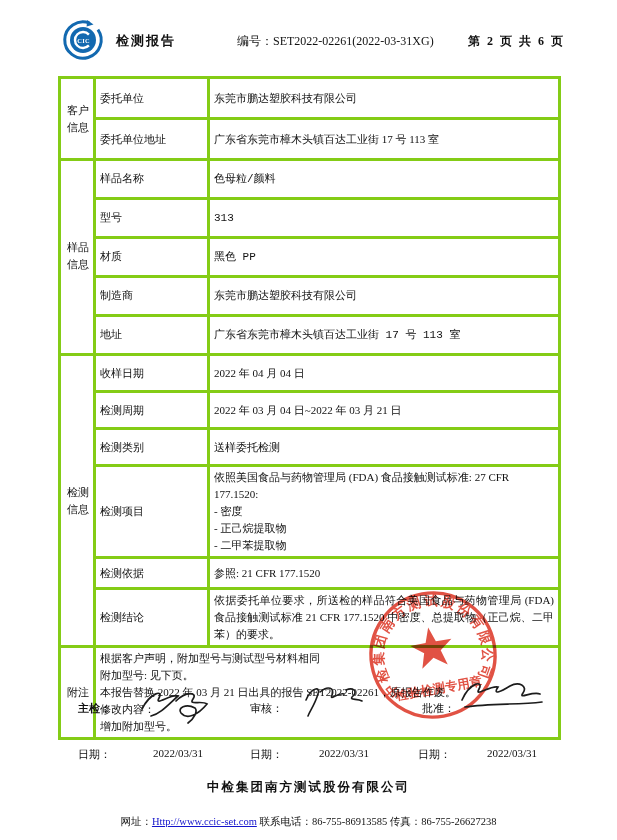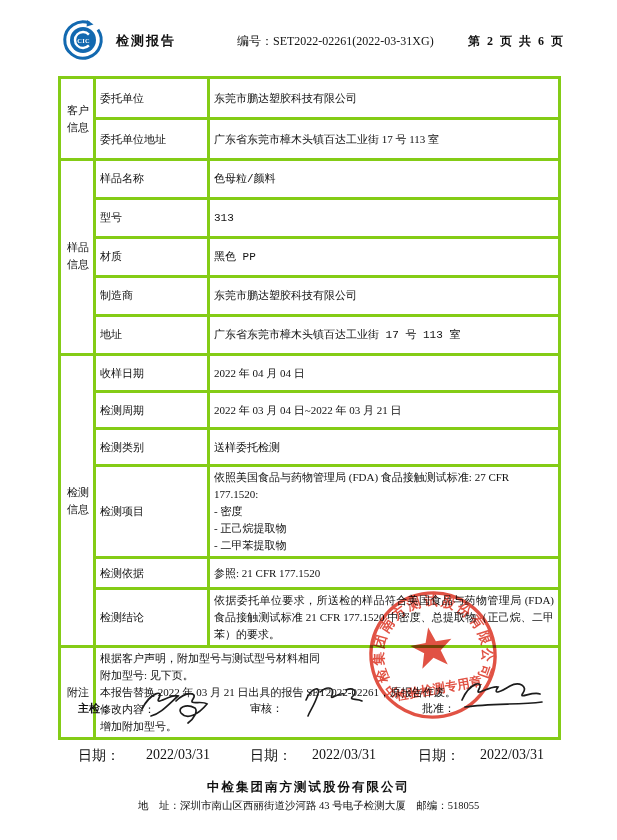--- a/index.html
+++ b/index.html
@@ -19,21 +19,21 @@
   td.sec{ text-align:right;white-space:pre-line;line-height:20px;padding:0;}
   td.lbl{padding-left:18px;}
   td.val{padding-left:26px;}
   td.ml{white-space:pre-line;}
   td.just{text-align:justify;padding-right:10px;margin-left:40px;}
   tr.h34 td{height:34px;} tr.h32 td{height:32px;font-family:Liberation Mono, monospace;} tr.h30 td{height:30px;} tr.h24 td{height:24px;}
   td.notes-cell{white-space:pre-line;padding-left:18px;line-height:19px;padding-top:5px;padding-bottom:5px;}
   
   .signoff span.slabel{position:absolute;font-size:11px;}
   .signoff .sig-svg{position:absolute;z-index:6;}
-  .signoff .sdate{position:absolute;font-size:14px;text-align:center;}
+  .signoff .sdate{position:absolute;font-size:11px;text-align:center;}
   
   .stamp{position:absolute;left:362px;top:584px;z-index:5;opacity:.88;mix-blend-mode:multiply;}
   
   .footer{position:absolute;left:0;width:617px;text-align:center;}
   .f-company{top:779px;font-size:12.5px;font-weight:bold;letter-spacing:2px;}
   .f-line2{top:799px;font-size:10.5px;}
   .f-line3{top:815px;font-size:10.5px;}
   .f-link{color:#1414cc;text-decoration:underline;}
 </style>
 </head>
@@ -168,15 +168,18 @@
       </defs>
       <text font-size="13.5" fill="#dd3a2a" font-weight="bold" letter-spacing="2.5" font-family="Liberation Serif, DejaVu Serif, serif">
         <textPath href="#ringArc" startOffset="50%" text-anchor="middle">中检集团南方测试股份有限公司</textPath>
       </text>
       <polygon fill="#dd3a2a" points="0,-28 5.2,-13.1 20.9,-12.8 8.4,-3.3 12.9,11.8 0,2.8 -12.9,11.8 -8.4,-3.3 -20.9,-12.8 -5.2,-13.1"></polygon>
       <text y="38" text-anchor="middle" font-size="12.5" fill="#dd3a2a" font-weight="bold" font-family="Liberation Serif, DejaVu Serif, serif">检验检测专用章</text>
     </g>
   </svg>
 
   <div class="footer f-company">中检集团南方测试股份有限公司</div>
-  <div class="footer f-line2">地　址：深圳市南山区西丽街道沙河路 43 号电子检测大厦　邮编：518055</div>
+  <div class="footer f-line3">
+    <span>网址：</span><a class="f-link" href="#">Http://www.ccic-set.com</a>
+    <span>联系电话：86-755-86913585 传真：86-755-26627238</span>
+  </div>
 
 </div>
 
 </body></html>

